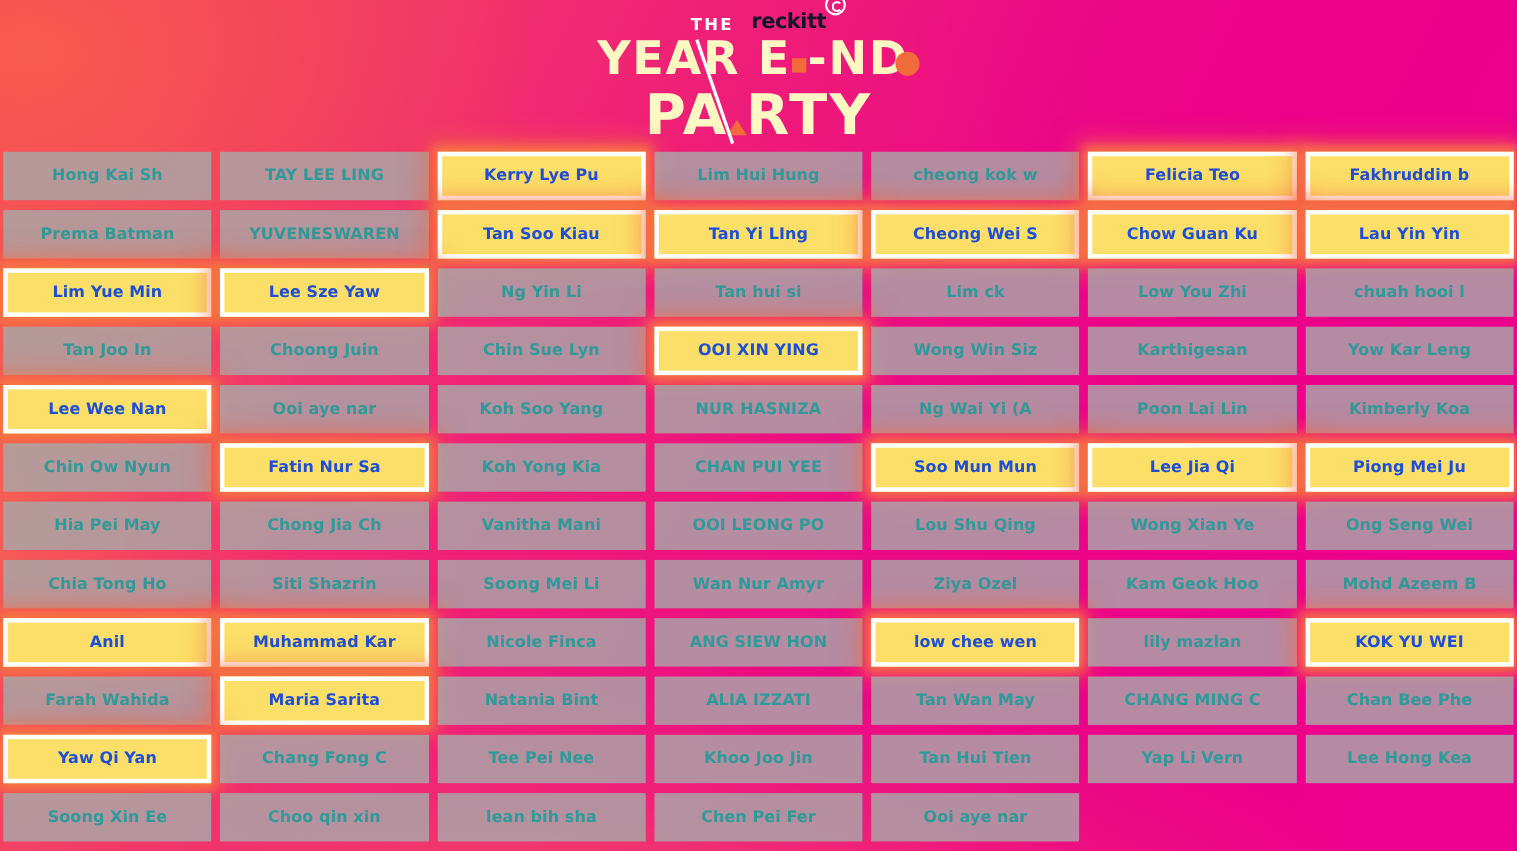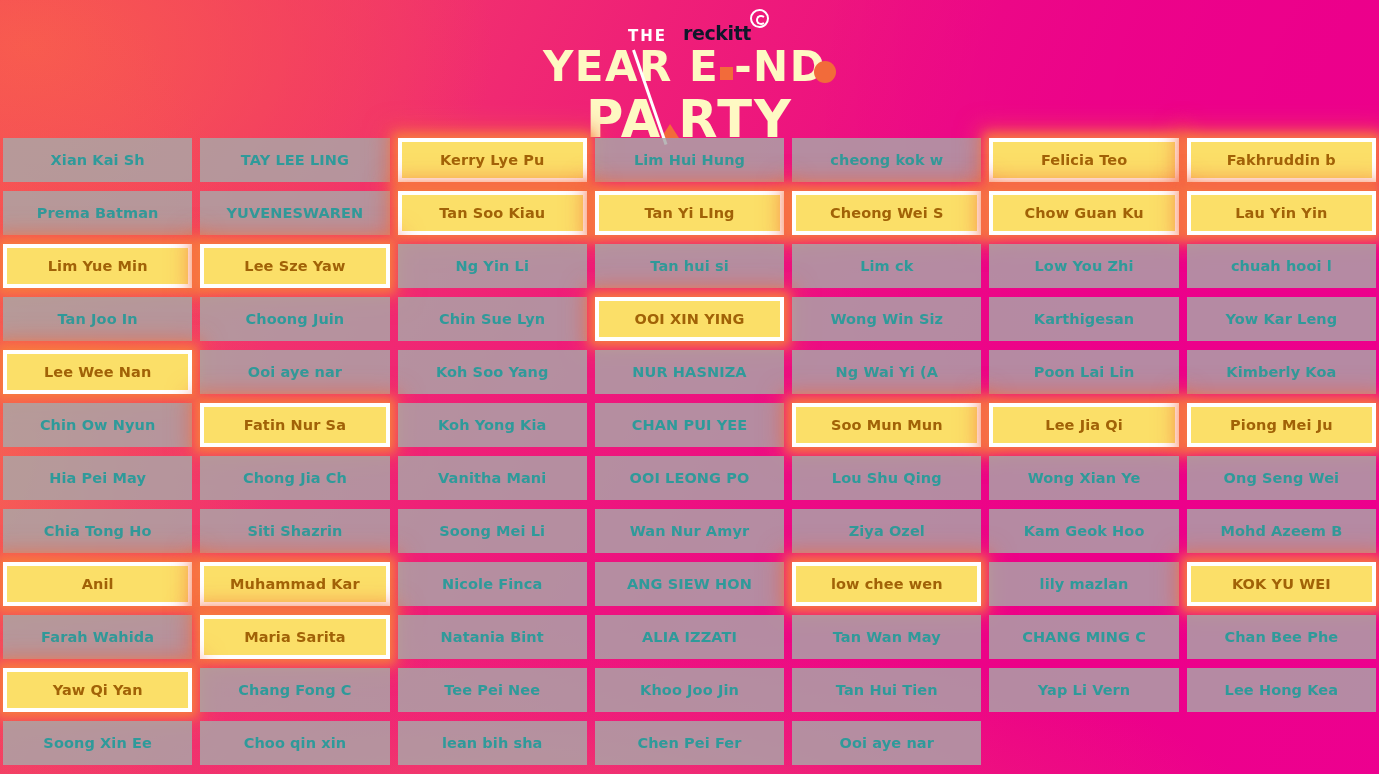--- a/index.html
+++ b/index.html
@@ -56,21 +56,21 @@
       rgba(236,0,140,0.55) 45%,
       rgba(236,0,140,0.0) 80%);
   }
 
   
   #header {
     position: absolute;
     top: 0; left: 0; right: 0;
     height: 136px;
     display: flex;
-    align-items: flex-end;
+    align-items: flex-start;
     justify-content: center;
   }
   #logo {
     position: relative;
     width: 300px;
     height: 118px;
     margin-top: 4px;
   }
   .logo-top {
     position: absolute;
@@ -201,21 +201,21 @@
   
   .card.plain {
     background: rgba(168,168,168,0.82);
     border: 0;
   }
 
   
   .card.winner {
     background: #fbdf68;
     border: 4px solid #ffffff;
-    color: #a16207;
+    color: #1d4ed8;
     box-shadow:
       0 0 10px 5px rgba(248,130,60,0.85),
       0 0 22px 11px rgba(246,100,70,0.55);
   }
 </style>
 </head>
 <body>
 
 <div id="stage">
 
@@ -240,21 +240,21 @@
         <div class="logo-line1"><span>YEAR </span><span>E</span><span class="accent-sq"></span><span>-N</span><span>D</span><span class="accent-dot"></span></div>
         <div class="logo-line2"><span>P</span><span>A</span><span class="accent-tri"></span><span>RTY</span></div>
       </div>
 
       <div class="logo-slash"></div>
     </div>
   </div>
 
   <div id="grid">
       <div class="cell">
-        <div class="card plain">Xian Kai Sh</div>
+        <div class="card plain">Hong Kai Sh</div>
       </div>
       <div class="cell">
         <div class="card plain">TAY LEE LING</div>
       </div>
       <div class="cell">
         <div class="card winner">Kerry Lye Pu</div>
       </div>
       <div class="cell">
         <div class="card plain">Lim Hui Hung</div>
       </div>

